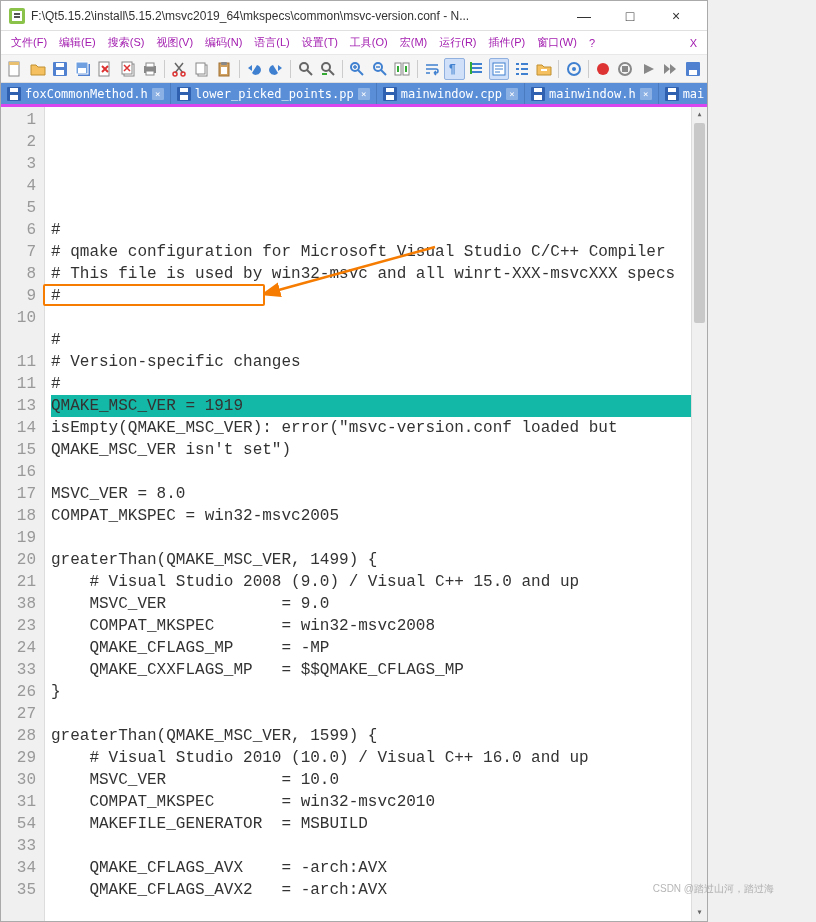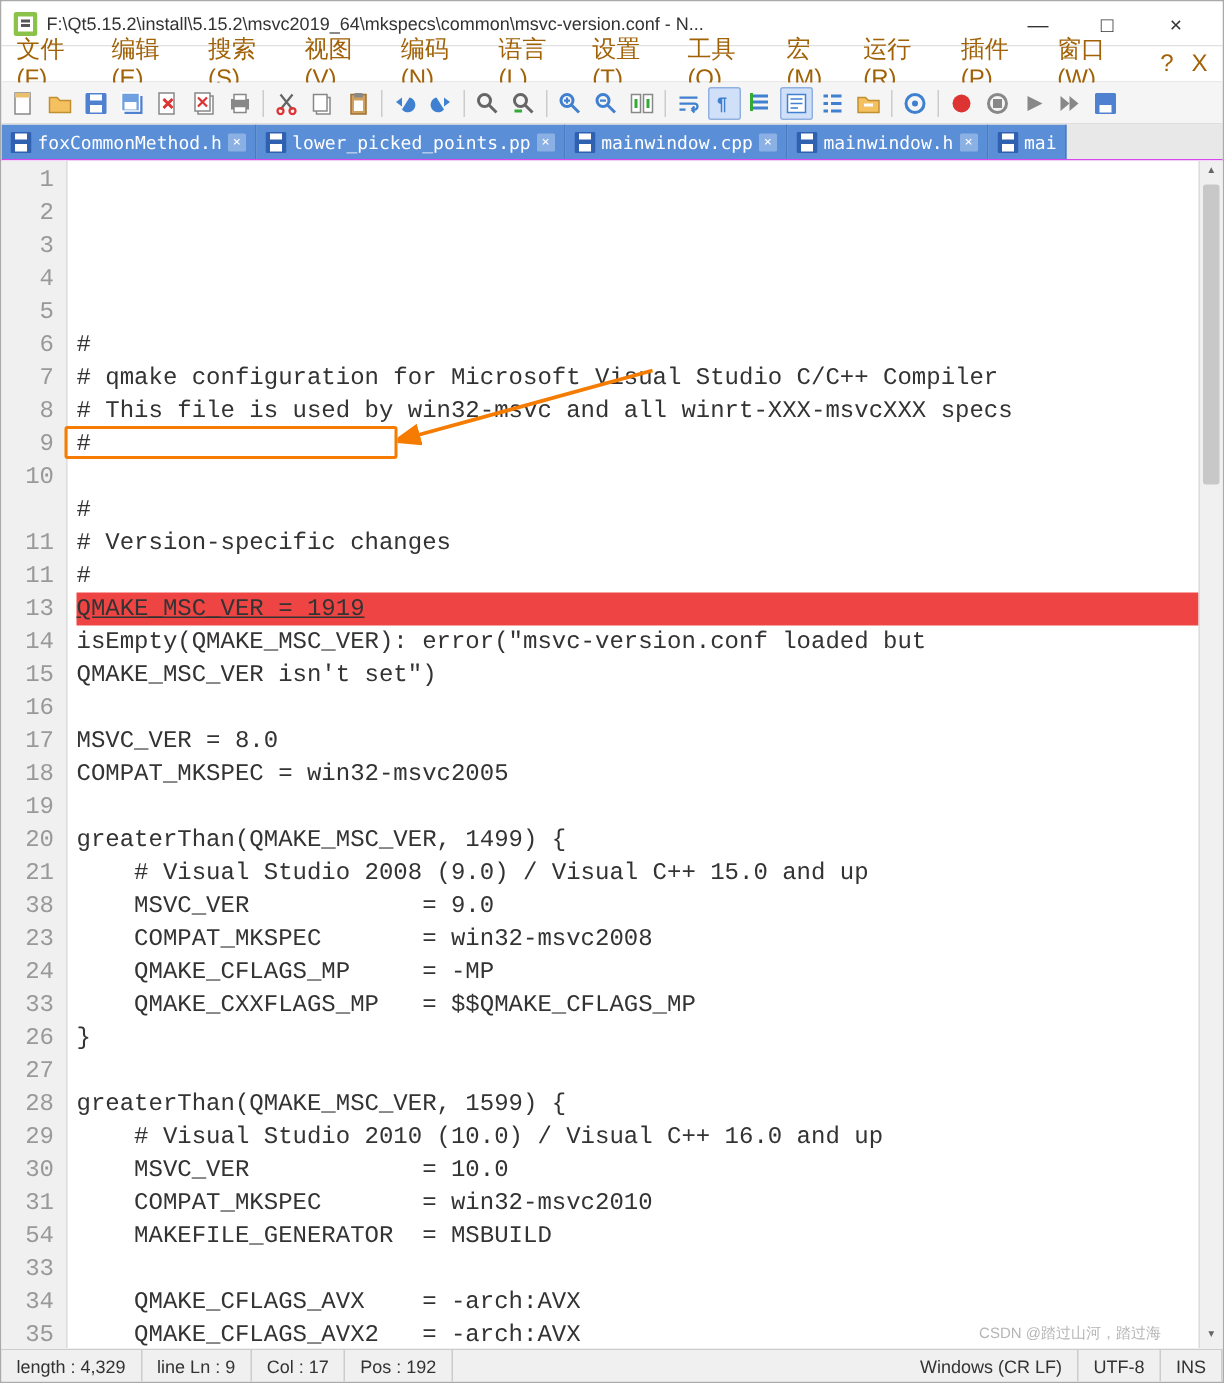--- a/index.html
+++ b/index.html
@@ -1,37 +1,37 @@
 <!DOCTYPE html>
 <html><head>
 <meta charset="utf-8">
 <style>
   * { box-sizing: border-box; margin: 0; padding: 0; }
   body { font-family: "Microsoft YaHei", Arial, sans-serif; font-size: 12px; background: #f0f0f0; width: 816px; height: 922px; overflow: hidden; position: relative; }
-  .window { width: 816px; height: 922px; background: #fff; border: 1px solid #aaa; display: flex; flex-direction: column; }
+  .window { width: 708px; height: 922px; background: #fff; border: 1px solid #aaa; display: flex; flex-direction: column; }
   .titlebar { height: 30px; background: #fff; display: flex; align-items: center; padding: 0 8px; border-bottom: 1px solid #e0e0e0; }
   .titlebar .icon { width: 16px; height: 16px; margin-right: 6px; }
   .titlebar .title { flex: 1; font-size: 12px; color: #333; white-space: nowrap; overflow: hidden; }
   .winbtns { display: flex; gap: 0; }
   .winbtn { width: 46px; height: 28px; display: flex; align-items: center; justify-content: center; font-size: 14px; color: #333; }
   .menubar { height: 24px; display: flex; align-items: center; padding: 0 4px; background: #fff; border-bottom: 1px solid #e8e8e8; }
-  .menuitem { padding: 2px 6px; font-size: 16px; color: #a16207; cursor: default; }
+  .menuitem { padding: 2px 6px; font-size: 11px; color: #a21caf; cursor: default; }
   .toolbar { height: 28px; display: flex; align-items: center; padding: 2px 4px; background: #f5f5f5; border-bottom: 1px solid #ddd; gap: 2px; }
   .tbtn { width: 22px; height: 22px; display: flex; align-items: center; justify-content: center; border: 1px solid transparent; border-radius: 2px; }
   .tsep { width: 1px; height: 18px; background: #ccc; margin: 0 2px; }
-  .tabbar { height: 24px; display: flex; align-items: stretch; background: #e8e8e8; border-bottom: 1px solid #d946ef; overflow: hidden; }
+  .tabbar { height: 24px; display: flex; align-items: stretch; background: #e8e8e8; border-bottom: 3px solid #d946ef; overflow: hidden; }
   .tab { display: flex; align-items: center; padding: 0 6px; background: #5a8fd8; color: #fff; border-right: 1px solid #4a7bc0; font-family: "Consolas", monospace; font-size: 12px; gap: 4px; white-space: nowrap; }
   .tab .save-icon { width: 14px; height: 14px; }
   .tab .close-x { background: rgba(255,255,255,0.3); width: 12px; height: 12px; font-size: 9px; display: flex; align-items: center; justify-content: center; border-radius: 1px; }
   .editor { flex: 1; display: flex; font-family: Consolas, "Courier New", monospace; font-size: 16px; line-height: 22px; background: #fff; overflow: hidden; position: relative; }
   .gutter { width: 44px; background: #f0f0f0; color: #999; text-align: right; padding: 2px 8px 2px 2px; border-right: 1px solid #ddd; user-select: none; }
   .gutter .ln { height: 22px; }
   .code { flex: 1; padding: 2px 6px; color: #333; white-space: pre; position: relative; }
   .code .cl { height: 22px; }
-  .hl { background: #ef4444; display: inline-block; width: 100%; text-decoration: underline; }
+  .hl { background: #14b8a6; display: inline-block; width: 100%; }
   .box { position: absolute; border: 2px solid #f57c00; border-radius: 2px; pointer-events: none; }
   .arrow-svg { position: absolute; pointer-events: none; }
   .statusbar { height: 22px; background: #f0f0f0; border-top: 1px solid #ccc; display: flex; align-items: center; font-size: 12px; color: #333; }
   .sb-cell { padding: 0 10px; border-right: 1px solid #ccc; height: 100%; display: flex; align-items: center; }
   .sb-flex { flex: 1; }
   .scrollbar-v { position: absolute; right: 0; top: 0; bottom: 0; width: 16px; background: #f0f0f0; border-left: 1px solid #ddd; }
   .scrollbar-v .thumb { position: absolute; left: 2px; right: 2px; top: 16px; height: 200px; background: #c8c8c8; border-radius: 2px; }
   .scrollbar-v .arr { position: absolute; left: 0; right: 0; height: 16px; display: flex; align-items: center; justify-content: center; font-size: 10px; color: #666; }
   .scrollbar-v .arr.up { top: 0; }
   .scrollbar-v .arr.dn { bottom: 0; }
@@ -359,26 +359,16 @@
         <line x1="170" y1="8" x2="10" y2="52" stroke="#f57c00" stroke-width="2.5" marker-end="url(#ah)"></line>
       </svg>
     <div class="cl">#</div><div class="cl"># qmake configuration for Microsoft Visual Studio C/C++ Compiler</div><div class="cl"># This file is used by win32-msvc and all winrt-XXX-msvcXXX specs</div><div class="cl">#</div><div class="cl"></div><div class="cl">#</div><div class="cl"># Version-specific changes</div><div class="cl">#</div><div class="cl hl">QMAKE_MSC_VER = 1919</div><div class="cl">isEmpty(QMAKE_MSC_VER): error("msvc-version.conf loaded but</div><div class="cl">QMAKE_MSC_VER isn't set")</div><div class="cl"></div><div class="cl">MSVC_VER = 8.0</div><div class="cl">COMPAT_MKSPEC = win32-msvc2005</div><div class="cl"></div><div class="cl">greaterThan(QMAKE_MSC_VER, 1499) {</div><div class="cl">    # Visual Studio 2008 (9.0) / Visual C++ 15.0 and up</div><div class="cl">    MSVC_VER            = 9.0</div><div class="cl">    COMPAT_MKSPEC       = win32-msvc2008</div><div class="cl">    QMAKE_CFLAGS_MP     = -MP</div><div class="cl">    QMAKE_CXXFLAGS_MP   = $$QMAKE_CFLAGS_MP</div><div class="cl">}</div><div class="cl"></div><div class="cl">greaterThan(QMAKE_MSC_VER, 1599) {</div><div class="cl">    # Visual Studio 2010 (10.0) / Visual C++ 16.0 and up</div><div class="cl">    MSVC_VER            = 10.0</div><div class="cl">    COMPAT_MKSPEC       = win32-msvc2010</div><div class="cl">    MAKEFILE_GENERATOR  = MSBUILD</div><div class="cl"></div><div class="cl">    QMAKE_CFLAGS_AVX    = -arch:AVX</div><div class="cl">    QMAKE_CFLAGS_AVX2   = -arch:AVX</div></div>
     <div class="scrollbar-v">
       <div class="arr up">▴</div>
       <div class="thumb"></div>
       <div class="arr dn">▾</div>
     </div>
   </div>
 
-  <div class="statusbar">
-    <div class="sb-cell">length : 4,329</div>
-    <div class="sb-cell">line Ln : 9</div>
-    <div class="sb-cell">Col : 17</div>
-    <div class="sb-cell">Pos : 192</div>
-    <div class="sb-flex"></div>
-    <div class="sb-cell">Windows (CR LF)</div>
-    <div class="sb-cell">UTF-8</div>
-    <div class="sb-cell">INS</div>
-  </div>
 
   <div class="watermark">CSDN @踏过山河，踏过海</div>
 
 </div>
 
 </body></html>

